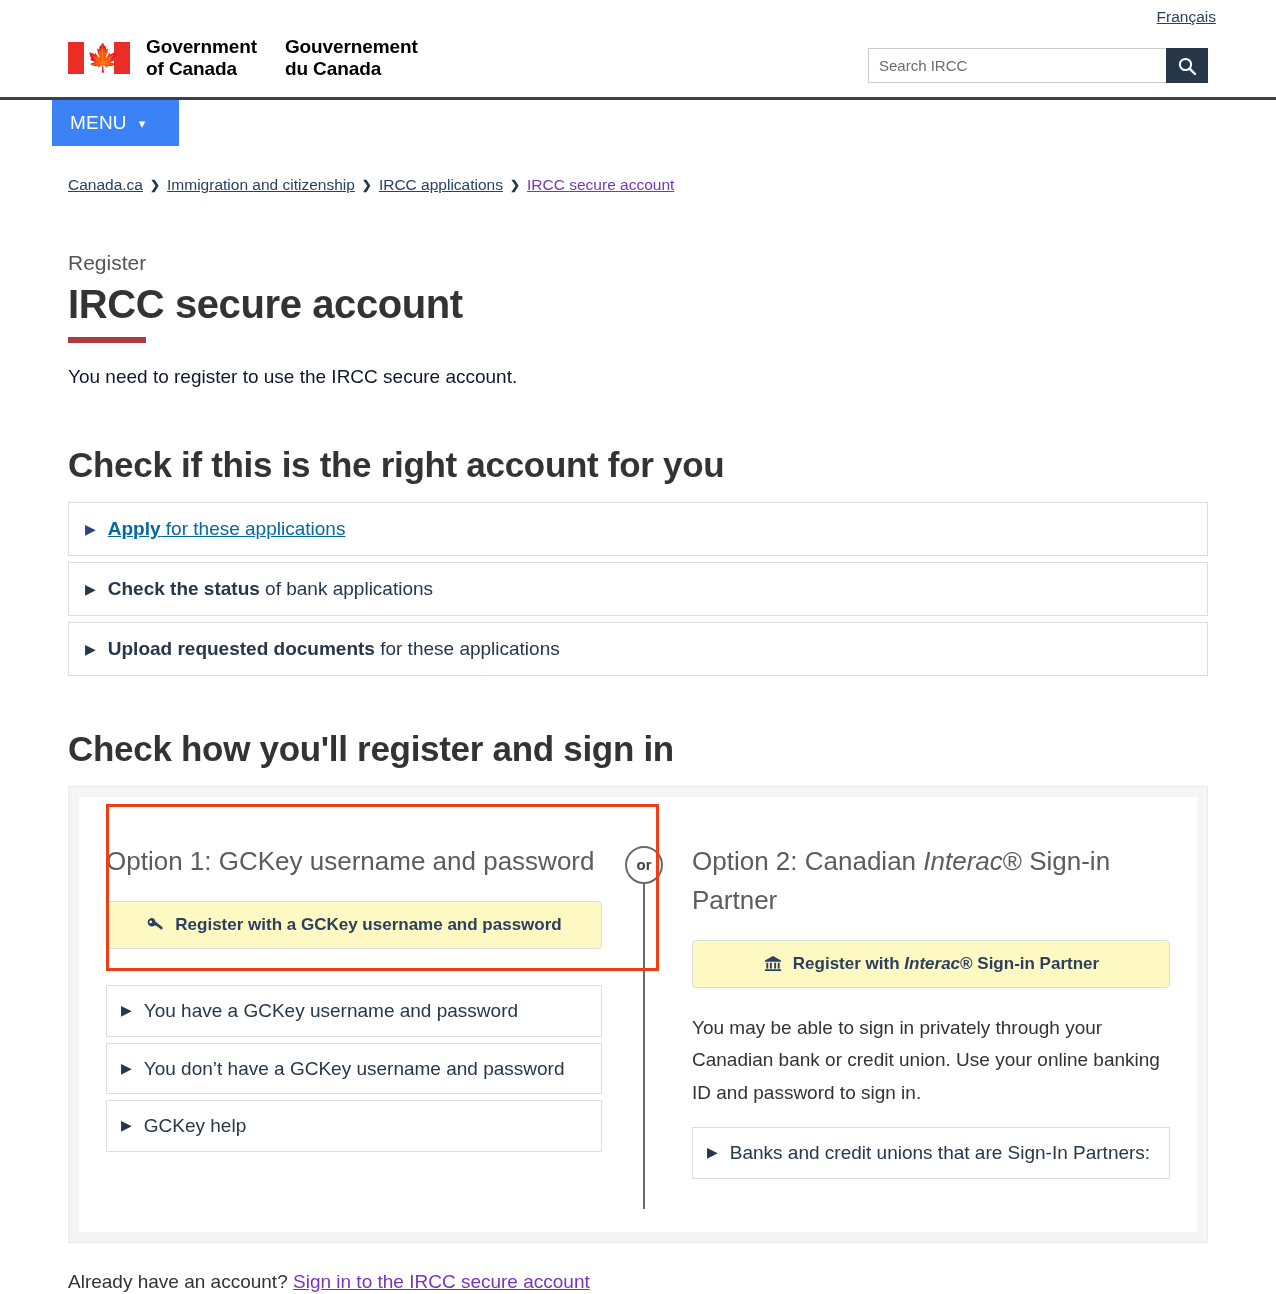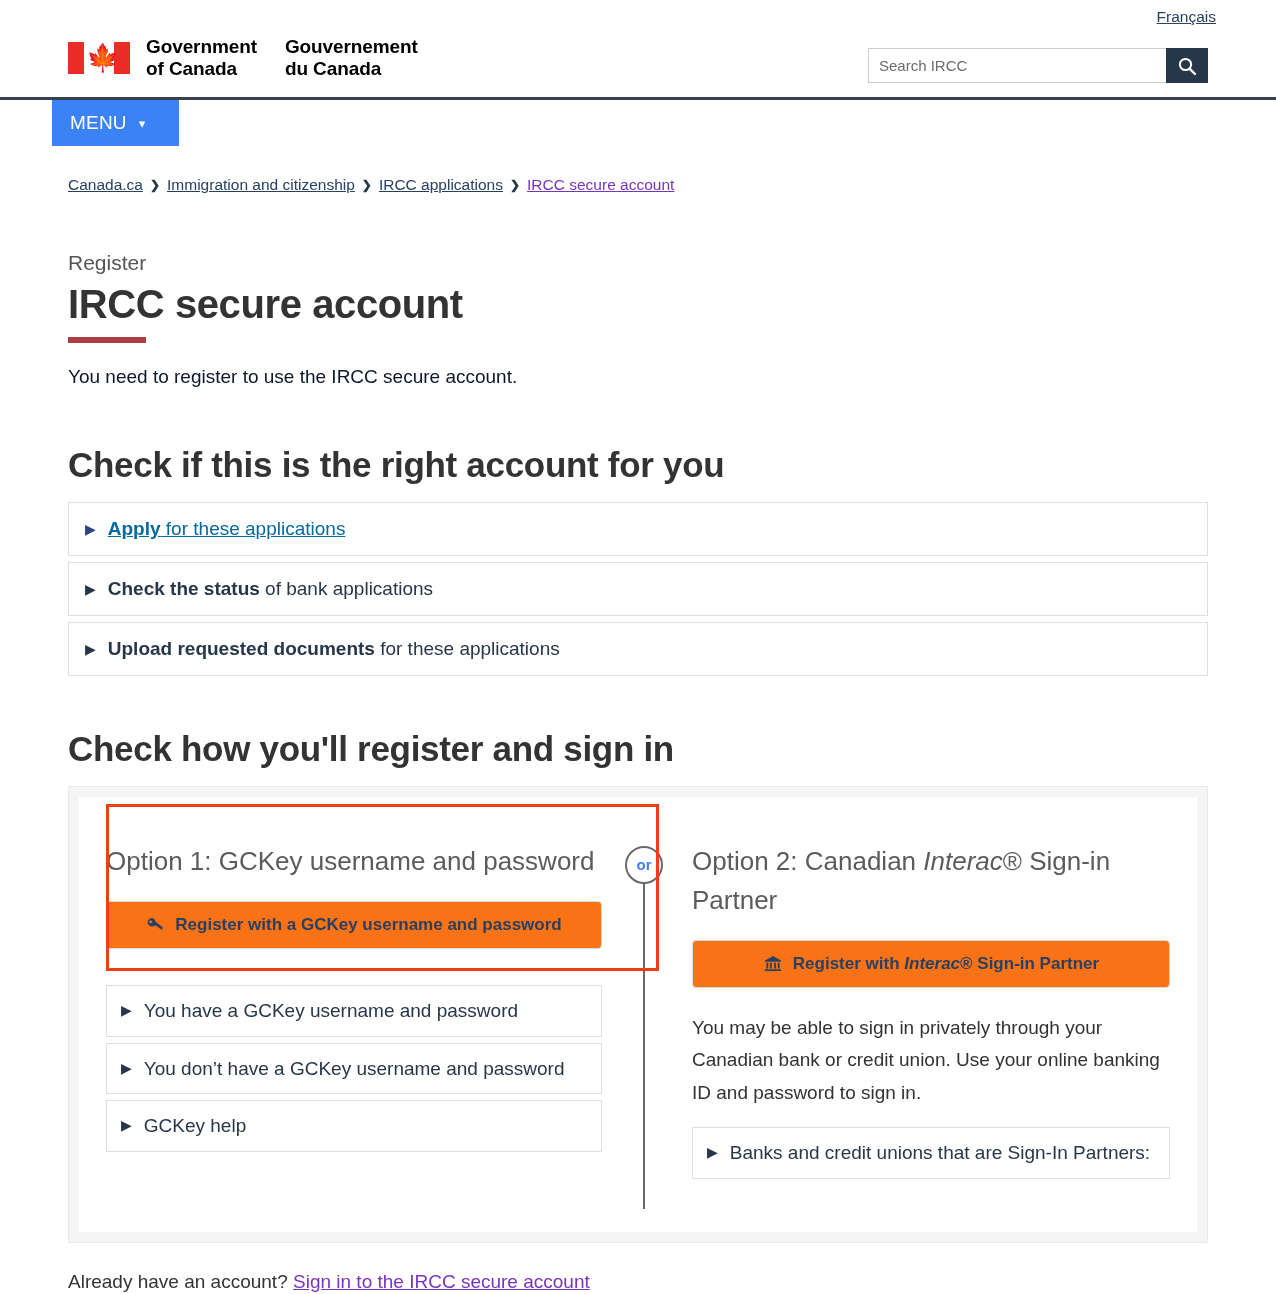--- a/index.html
+++ b/index.html
@@ -217,36 +217,36 @@
   }
   .or-bubble {
     position: absolute;
     left: 545px;
     top: 48px;
     width: 38px; height: 38px;
     border-radius: 50%;
     background: #fff;
     border: 2px solid #6a6a6a;
     display: flex; align-items: center; justify-content: center;
-    font-size: 15px; font-weight: bold; color: #3b82f6;
+    font-size: 15px; font-weight: bold; color: #404040;
     z-index: 3;
   }
 
   h3.opt-title {
     margin: 0 0 20px 0;
     font-size: 26px;
     font-weight: normal;
     color: #5c5c5c;
     line-height: 1.5;
   }
   h3.opt-title i { font-style: italic; }
 
   .opt-btn {
     width: 100%;
-    background: #f97316;
+    background: #fef9c3;
     border: 1px solid #dcdcdc;
     border-radius: 4px;
     padding: 13px 10px;
     font-family: "Liberation Sans", sans-serif;
     font-size: 17px;
     font-weight: bold;
     color: #2b4060;
     cursor: pointer;
     display: flex; align-items: center; justify-content: center;
     gap: 10px;

